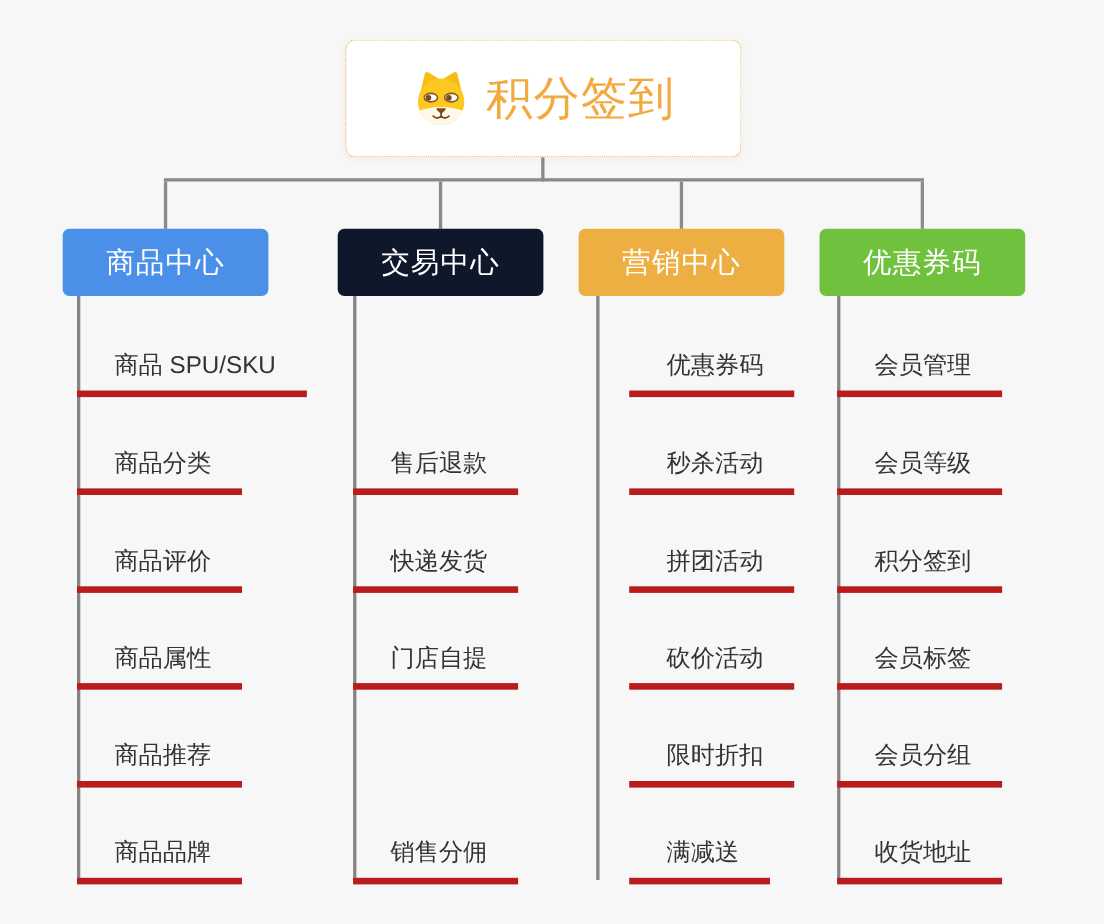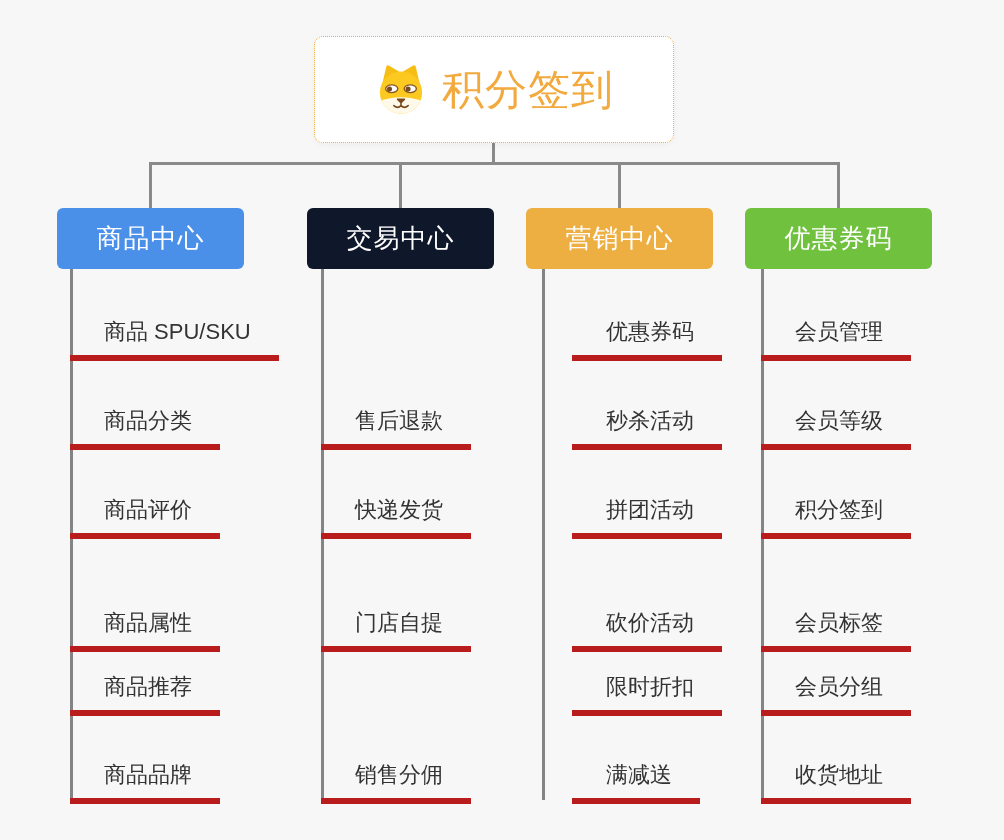--- a/index.html
+++ b/index.html
@@ -50,21 +50,21 @@
   .child{
     position:absolute;
     white-space:nowrap;
     font-size:22px;color:#333333;line-height:30px;
     padding:0 28px 8px 34px;
     border-bottom:6px solid #b91c1c;
     cursor:pointer;
   }
   .c0{left:70px;} .c1{left:321px;} .c2{left:572px;} .c3{left:761px;}
   .r0{top:317px;} .r1{top:406px;} .r2{top:495px;}
-  .r3{top:583px;margin-top:25px;} .r4{top:672px;} .r5{top:760px;}
+  .r3{top:583px;} .r4{top:672px;} .r5{top:760px;}
 </style>
 </head>
 <body>
 
 <div class="canvas">
 
   <div class="line stub"></div>
   <div class="line bus"></div>
   <div class="line drop d0"></div>
   <div class="line drop d1"></div>

